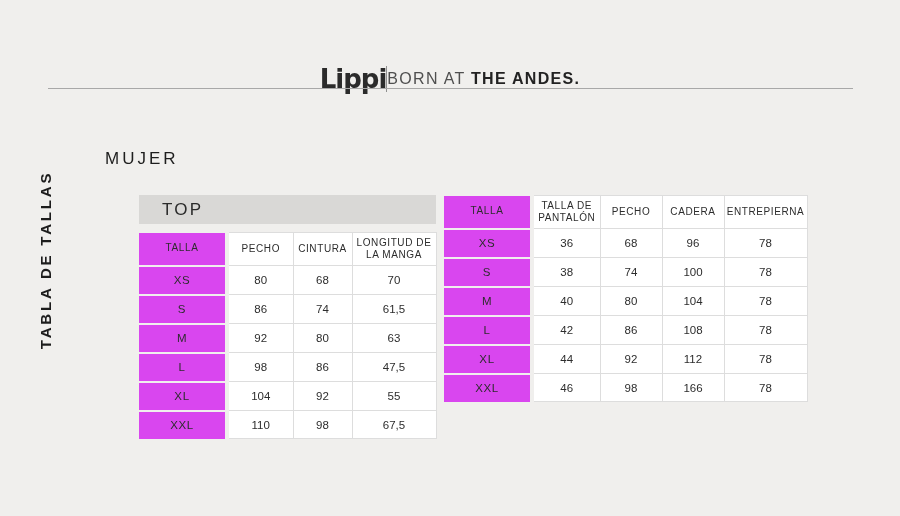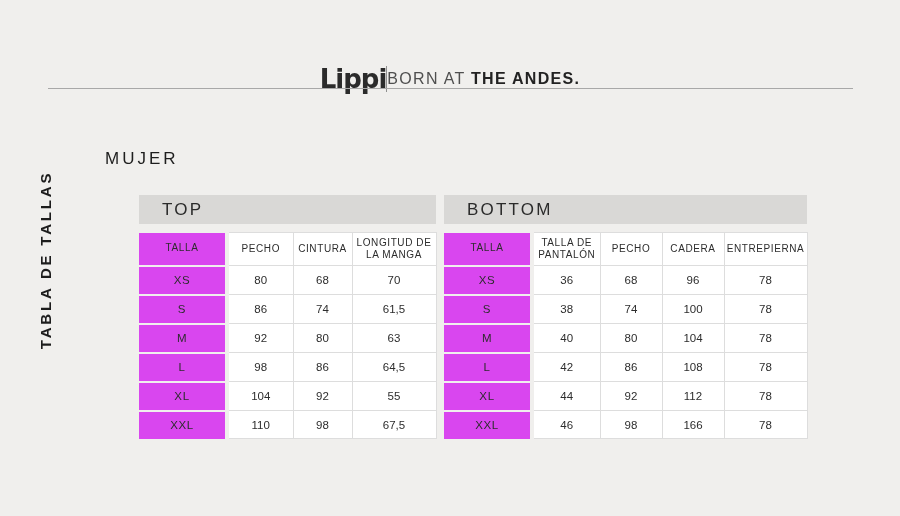--- a/index.html
+++ b/index.html
@@ -141,41 +141,38 @@
             <tr>
               <th class="col-size">M</th>
               <td class="col-data">92</td>
               <td class="col-data">80</td>
               <td class="col-data">63</td>
             </tr>
             <tr>
               <th class="col-size">L</th>
               <td class="col-data">98</td>
               <td class="col-data">86</td>
-              <td class="col-data">64,5</td>
+              <td class="col-data">47,5</td>
             </tr>
             <tr>
               <th class="col-size">XL</th>
               <td class="col-data">104</td>
               <td class="col-data">92</td>
               <td class="col-data">55</td>
             </tr>
             <tr>
               <th class="col-size">XXL</th>
               <td class="col-data">110</td>
               <td class="col-data">98</td>
               <td class="col-data">67,5</td>
             </tr>
           </tbody>
         </table>
     </section>
     <section class="table-group bottom">
-      <div class="title-bar">
-        <span>BOTTOM</span>
-      </div>
       <table id="table-bottom">
           <colgroup>
             <col>
             <col>
             <col>
             <col>
             <col>
           </colgroup>
           <thead>
             <tr>

